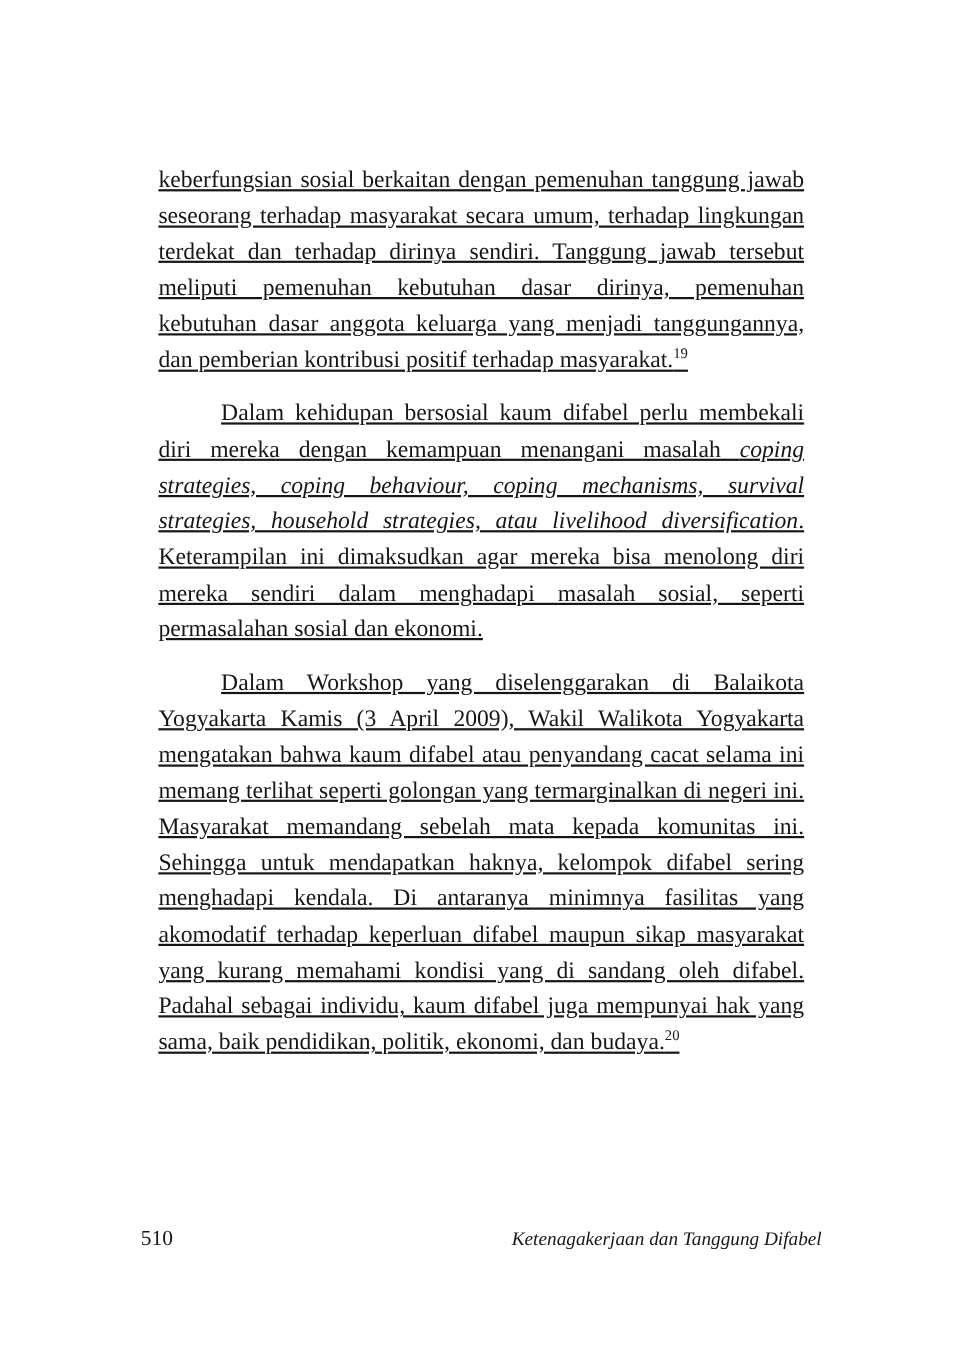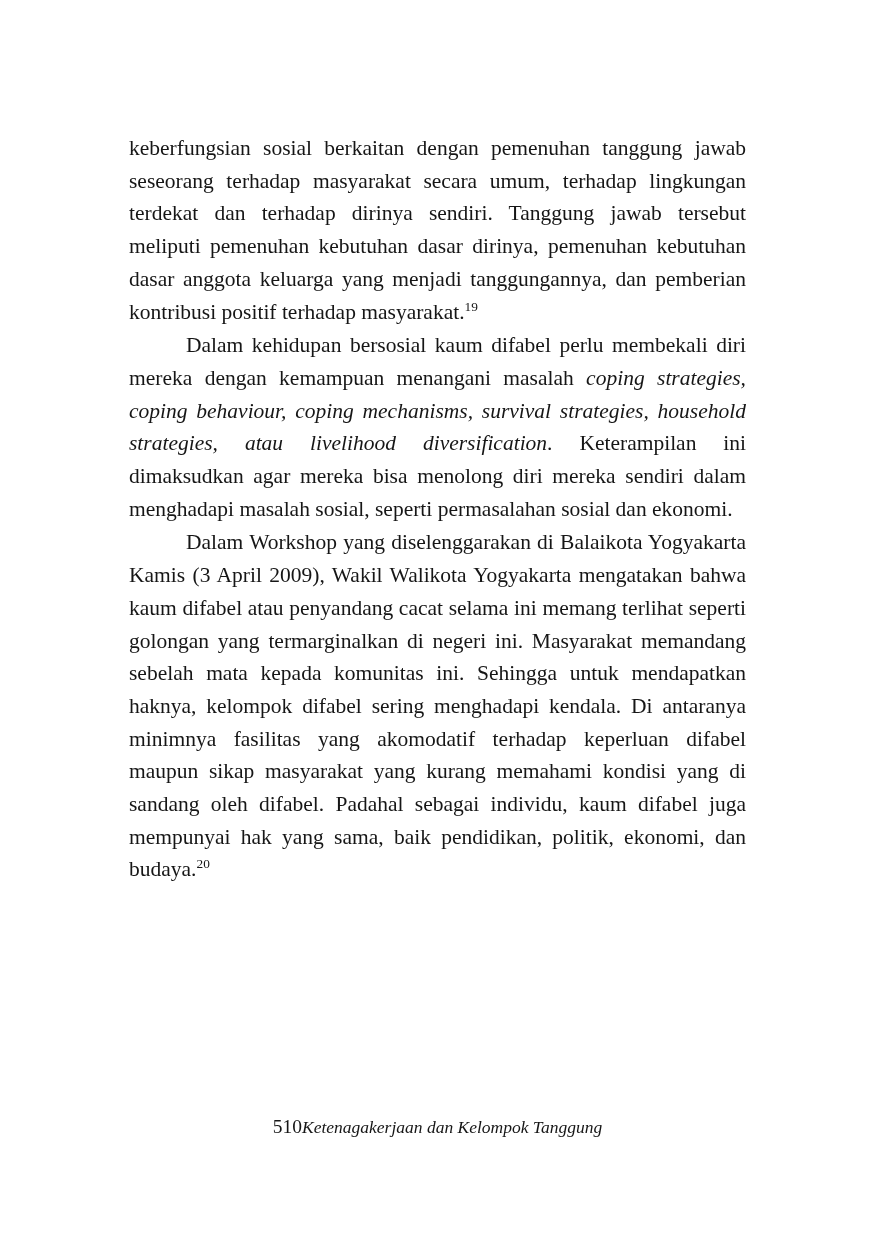--- a/index.html
+++ b/index.html
@@ -24,41 +24,42 @@
     position: absolute;
     left: 128px;
     top: 131px;
     width: 619px;
     text-align: justify;
     font-size: 21.5px;
     line-height: 32.7px;
     hyphens: none;
   }
   .text-block p {
-    margin: 1px;
+    margin: 16px;
     padding: 0;
+    text-decoration: underline;
   }
   .text-block p.indent {
     text-indent: 57px;
   }
   .italic {
     font-style: italic;
   }
   sup.fnref {
     font-size: 0.62em;
     line-height: 0;
     vertical-align: super;
   }
   .footer {
     position: absolute;
     left: 128px;
     top: 1116px;
     width: 619px;
     display: flex;
-    justify-content: center;
+    justify-content: space-between;
     align-items: baseline;
   }
   .page-num {
     font-size: 19.5px;
   }
   .running-title {
     font-size: 17.5px;
     font-style: italic;
   }
 </style>
@@ -66,15 +67,15 @@
 <body>
 
 <div class="page">
   <div class="text-block">
       <p class=""><span class="">keberfungsian sosial berkaitan dengan pemenuhan tanggung jawab seseorang terhadap masyarakat secara umum, terhadap lingkungan terdekat dan terhadap dirinya sendiri. Tanggung jawab tersebut meliputi pemenuhan kebutuhan dasar dirinya, pemenuhan kebutuhan dasar anggota keluarga yang menjadi tanggungannya, dan pemberian kontribusi positif terhadap masyarakat.</span><sup class="fnref">19</sup></p>
       <p class="indent"><span class="">Dalam kehidupan bersosial kaum difabel perlu membekali diri mereka dengan kemampuan menangani masalah </span><span class="italic">coping strategies, coping behaviour, coping mechanisms, survival strategies, household strategies, atau livelihood diversification</span><span class="">. Keterampilan ini dimaksudkan agar mereka bisa menolong diri mereka sendiri dalam menghadapi masalah sosial, seperti permasalahan sosial dan ekonomi.</span></p>
       <p class="indent"><span class="">Dalam Workshop yang diselenggarakan di Balaikota Yogyakarta Kamis (3 April 2009), Wakil Walikota Yogyakarta mengatakan bahwa kaum difabel atau penyandang cacat selama ini memang terlihat seperti golongan yang termarginalkan di negeri ini. Masyarakat memandang sebelah mata kepada komunitas ini. Sehingga untuk mendapatkan haknya, kelompok difabel sering menghadapi kendala. Di antaranya minimnya fasilitas yang akomodatif terhadap keperluan difabel maupun sikap masyarakat yang kurang memahami kondisi yang di sandang oleh difabel. Padahal sebagai individu, kaum difabel juga mempunyai hak yang sama, baik pendidikan, politik, ekonomi, dan budaya.</span><sup class="fnref">20</sup></p>
     </div>
   <div class="footer">
     <span class="page-num">510</span>
-    <span class="running-title">Ketenagakerjaan dan Kelompok Tanggung</span>
+    <span class="running-title">Ketenagakerjaan dan Tanggung Difabel</span>
   </div>
 </div>
 
 </body></html>

